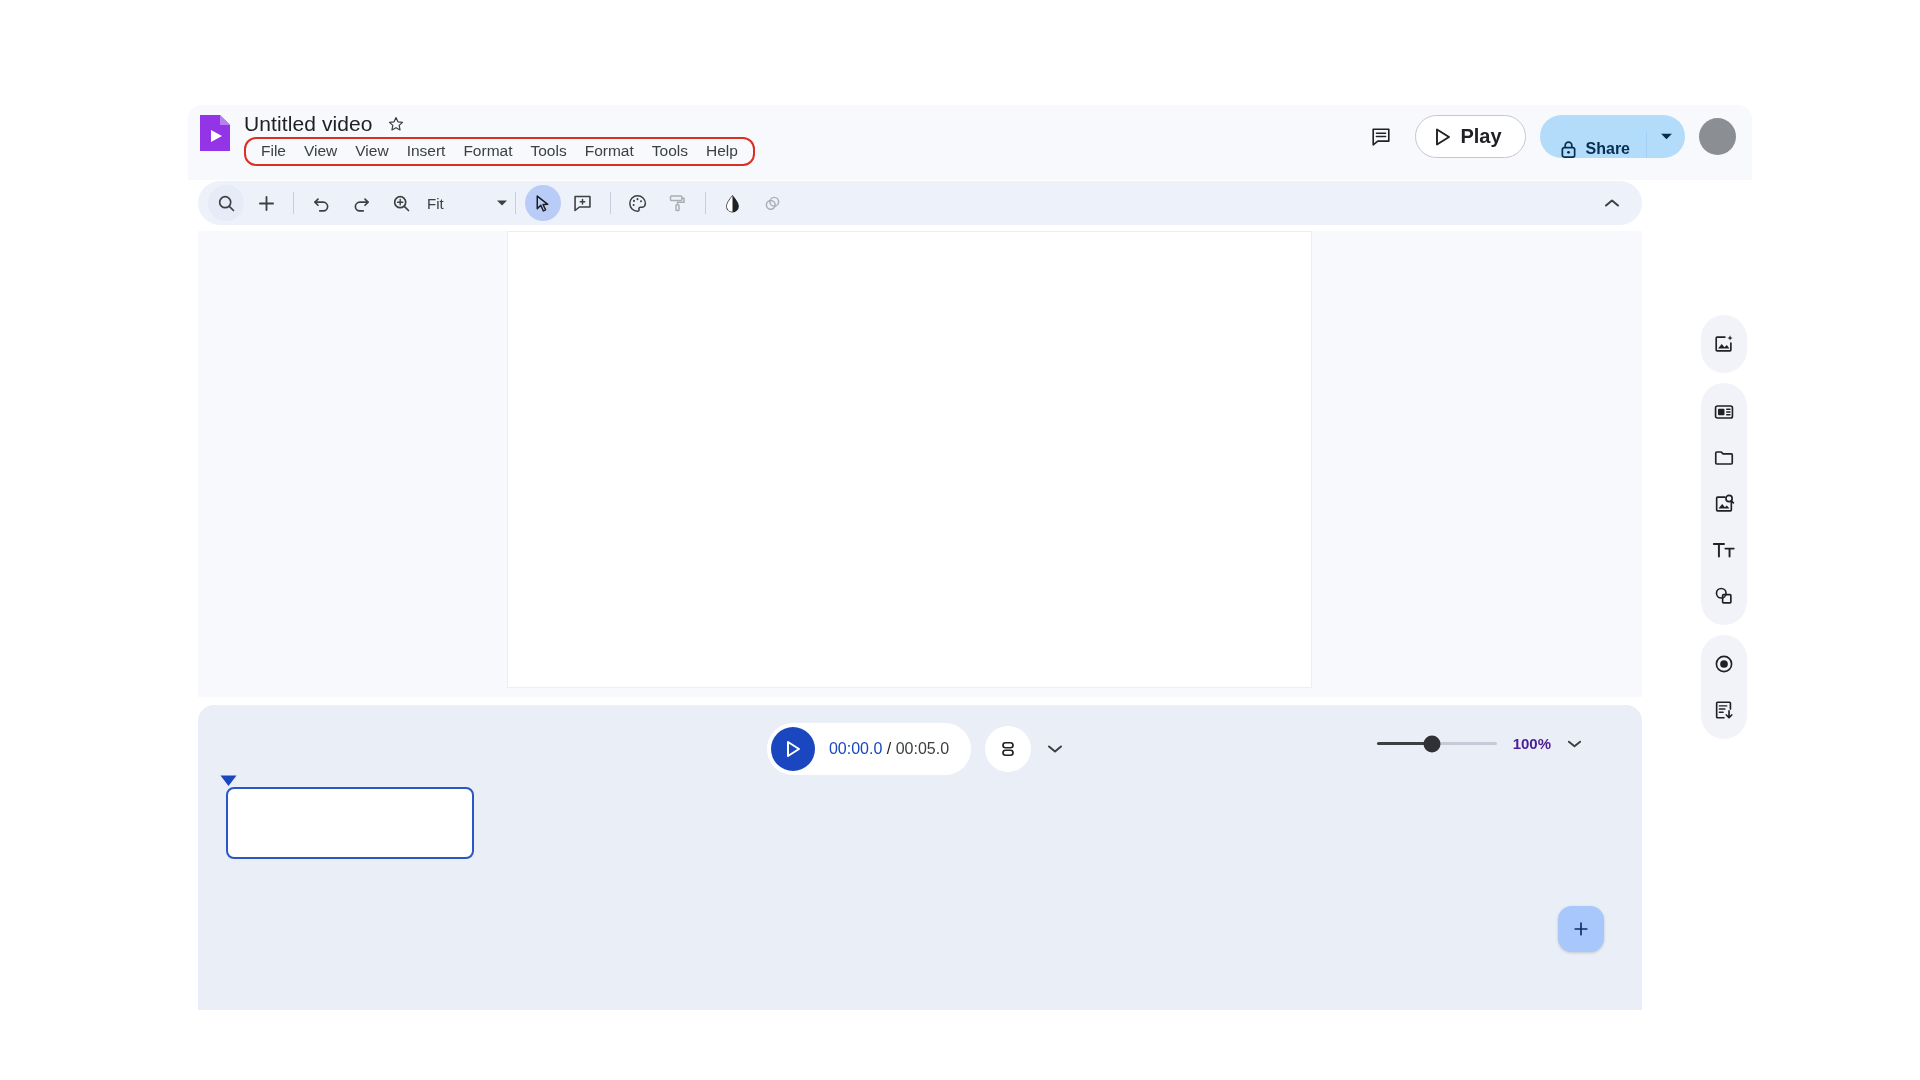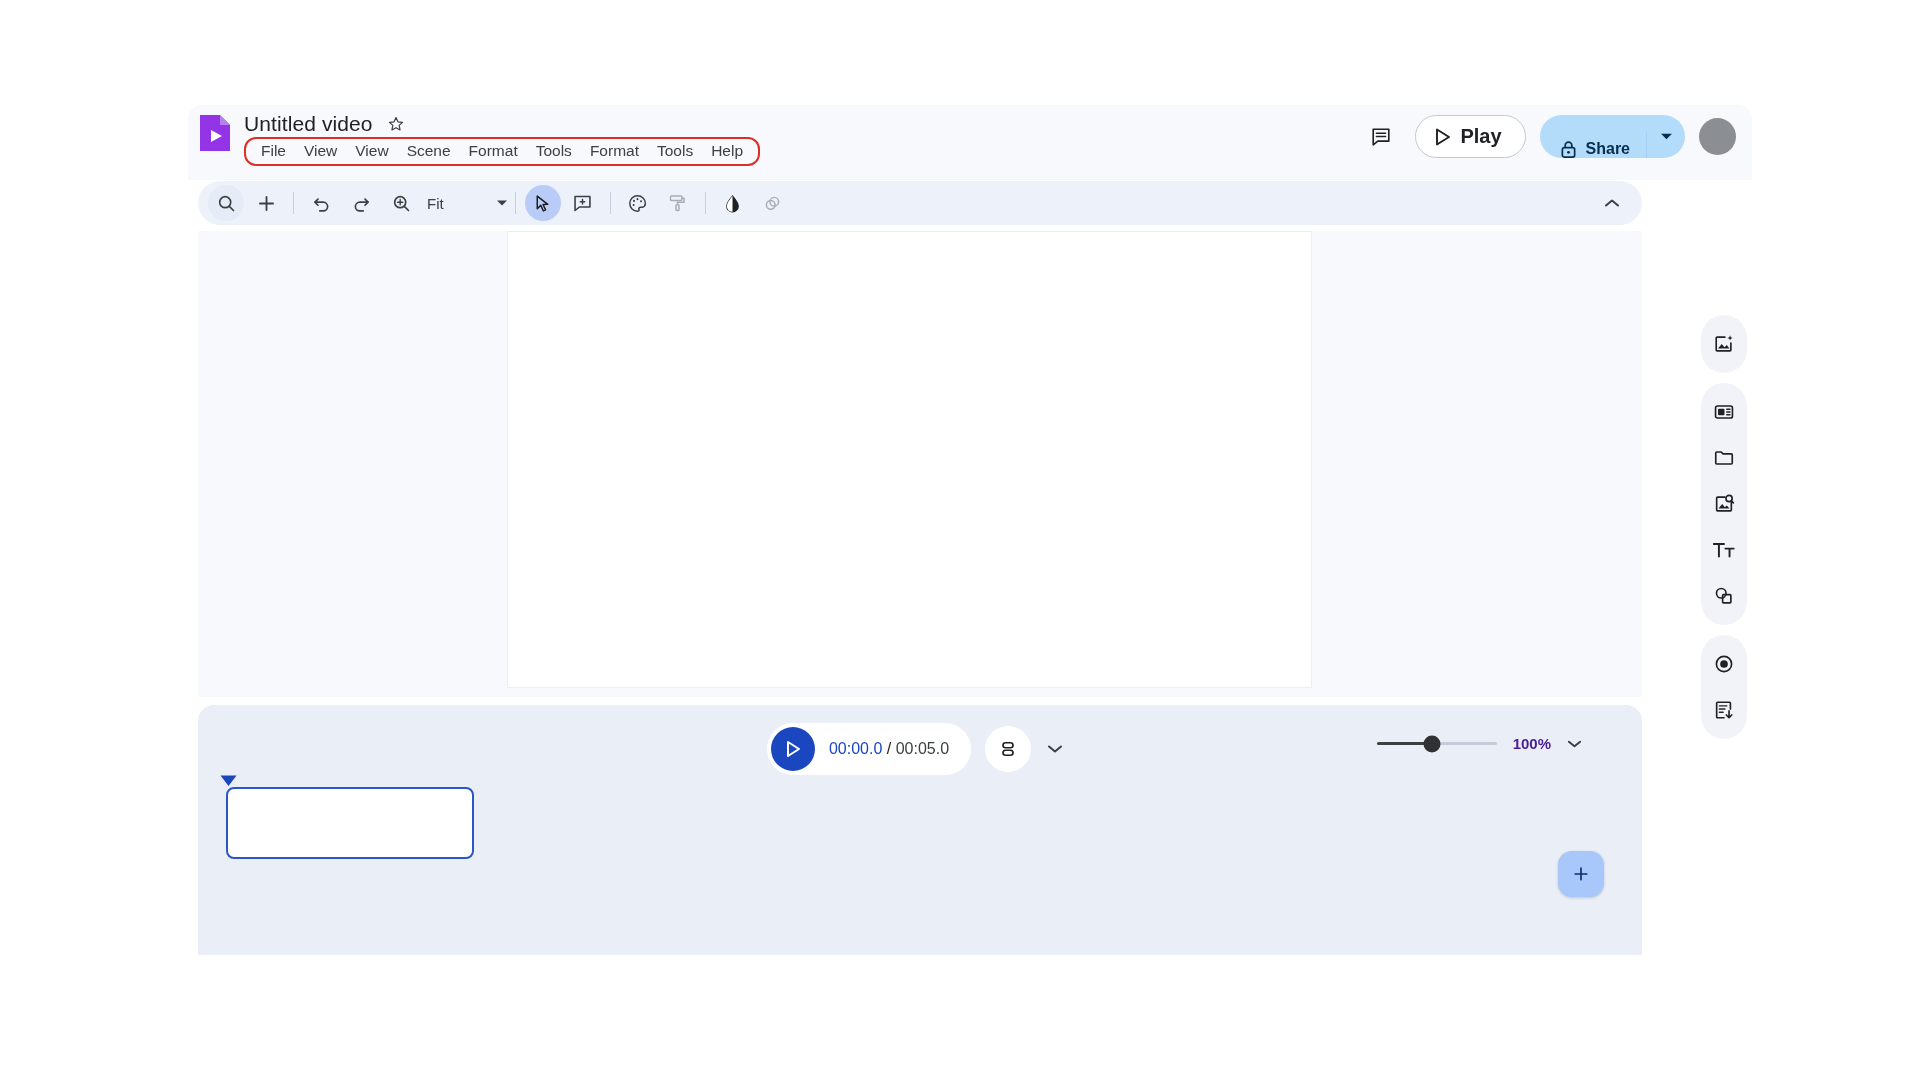--- a/index.html
+++ b/index.html
@@ -145,21 +145,21 @@
   }
   .rail-icon {
     width: 46px; height: 46px; border-radius: 50%;
     display: flex; align-items: center; justify-content: center;
     cursor: pointer;
   }
 
   
   .timeline {
     position: absolute; left: 10px; top: 600px;
-    width: 1444px; height: 250px;
+    width: 1444px; height: 305px;
     background: #eaeef7;
     border-top-left-radius: 16px;
     border-top-right-radius: 16px;
   }
   .tl-controls {
     position: absolute; left: 0; top: 18px; width: 100%;
     display: flex; align-items: center; justify-content: center;
   }
   .tl-player {
     display: flex; align-items: center;
@@ -248,21 +248,21 @@
       <span class="doc-title">Untitled video</span>
       <svg class="star-icon" viewBox="0 0 24 24">
         <path d="M12 3.5 l2.6 5.6 6.1 .7 -4.5 4.1 1.2 6 -5.4-3 -5.4 3 1.2-6 -4.5-4.1 6.1-.7 Z" fill="none" stroke="#3c4043" stroke-width="1.6" stroke-linejoin="round"></path>
       </svg>
     </div>
 
     <div class="menubar" style="border-color: rgb(217, 48, 37);">
       <div class="menu-item">File</div>
       <div class="menu-item">View</div>
       <div class="menu-item">View</div>
-      <div class="menu-item">Scene</div>
+      <div class="menu-item">Insert</div>
       <div class="menu-item">Format</div>
       <div class="menu-item">Tools</div>
       <div class="menu-item">Format</div>
       <div class="menu-item">Tools</div>
       <div class="menu-item">Help</div>
     </div>
 
     <div class="header-right">
 
       <div class="icon-btn">

